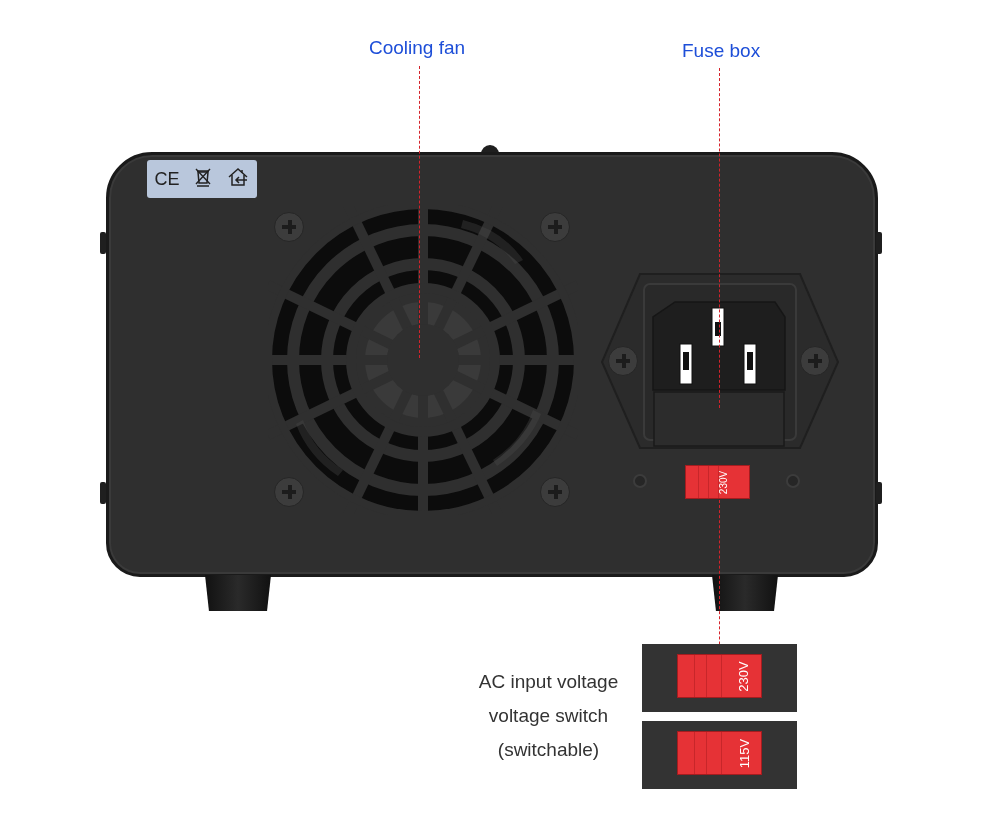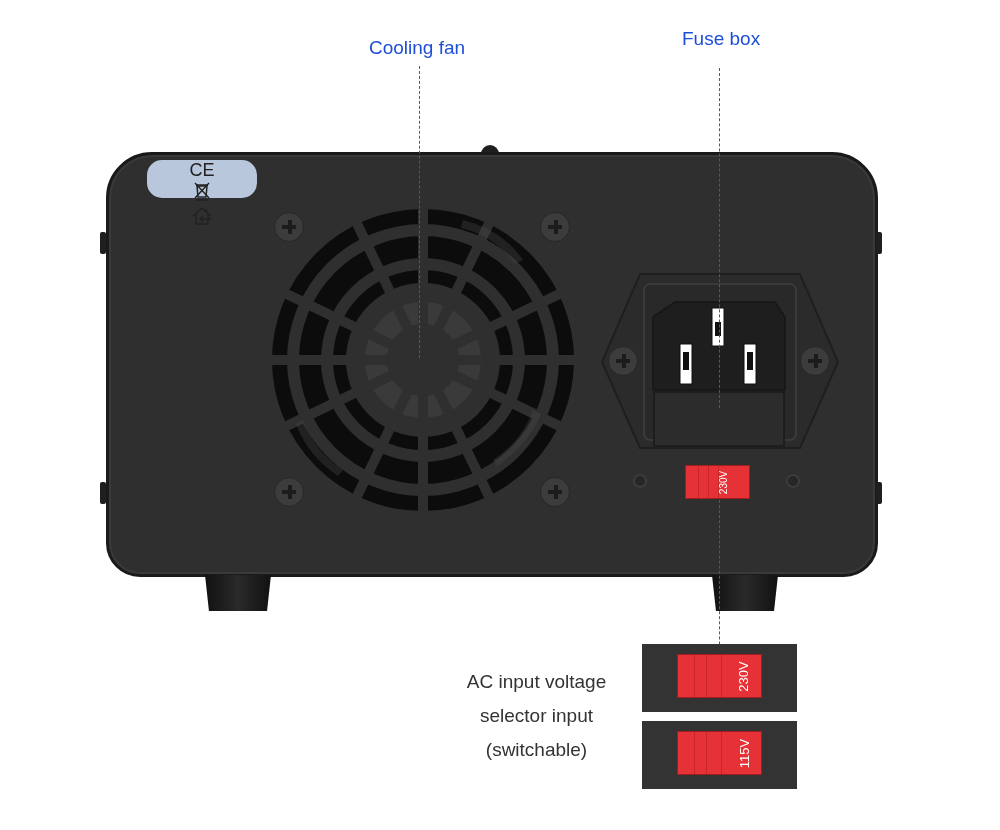--- a/index.html
+++ b/index.html
@@ -8,48 +8,48 @@
   .label { position: absolute; font-size: 19px; color: #1d4ed8; white-space: nowrap; }
   .vline { position: absolute; width: 0; border-left: 1px dashed #d4232b; }
   .device { position: absolute; left: 106px; top: 152px; width: 772px; height: 425px;
             background: #2f2f2f; border: 3px solid #1a1a1a; border-radius: 46px 46px 34px 34px;
             box-sizing: border-box;
             box-shadow: inset 0 0 0 2px #3a3a3a; }
   .knob { position: absolute; left: 481px; top: 145px; width: 18px; height: 9px;
           background: #1f1f1f; border-radius: 9px 9px 0 0; }
   .side-tab { position: absolute; width: 6px; height: 22px; background: #1f1f1f; border-radius: 2px; }
   .cert-label { position: absolute; left: 147px; top: 160px; width: 110px; height: 38px;
-                background: #b9c7dc; border-radius: 15px; display: flex; align-items: center;
-                justify-content: space-around; color: #222; font-size: 18px; flex-direction: column; }
+                background: #b9c7dc; border-radius: 3px; display: flex; align-items: center;
+                justify-content: space-around; color: #222; font-size: 18px; }
   .cert-label span { display: inline-block; }
   .screw { position: absolute; width: 30px; height: 30px; border-radius: 50%;
            background: #3c3c3c; border: 1px solid #262626; box-sizing: border-box; }
   .screw::before, .screw::after { content: ""; position: absolute; background: #1c1c1c; }
   .screw::before { left: 13px; top: 7px; width: 4px; height: 14px; }
   .screw::after { left: 7px; top: 12px; width: 14px; height: 4px; }
   .fan { position: absolute; left: 268px; top: 205px; width: 310px; height: 310px; }
   .inlet-plate { position: absolute; left: 600px; top: 272px; width: 240px; height: 178px; }
   .foot { position: absolute; top: 575px; width: 66px; height: 36px;
           background: linear-gradient(90deg, #111 0%, #2a2a2a 50%, #111 100%);
           clip-path: polygon(0 0, 100% 0, 94% 100%, 6% 100%); }
   .rocker { position: absolute; background: #e63236; border: 1px solid #a51c1f; box-sizing: border-box; }
   .rocker .seg { position: absolute; top: 0; bottom: 0; border-right: 1px solid #c8262a; }
   .rocker .txt { position: absolute; color: #fff; font-size: 10px; transform: rotate(-90deg);
                  transform-origin: center; white-space: nowrap; }
   .panel { position: absolute; background: #333333; }
   .panel .rocker .txt { font-size: 13px; }
-  .side-label { position: absolute; left: 444px; width: 185px; text-align: center; font-size: 19px; color: #333; }
+  .side-label { position: absolute; left: 456px; width: 185px; text-align: center; font-size: 19px; color: #333; }
   .hole { position: absolute; width: 14px; height: 14px; border-radius: 50%; background: #262626;
           border: 2px solid #3c3c3c; box-sizing: border-box; }
 </style>
 </head>
 <body>
 
 <div class="label" style="left:369px; top:37px;">Cooling fan</div>
-<div class="label" style="left:682px; top:28px;text-align:right;">Fuse box</div>
+<div class="label" style="left:682px; top:40px;text-align:right;">Fuse box</div>
 
 <div class="knob"></div>
 <div class="device"></div>
 <div class="side-tab" style="left:100px; top:232px;"></div>
 <div class="side-tab" style="left:100px; top:482px;"></div>
 <div class="side-tab" style="left:876px; top:232px;"></div>
 <div class="side-tab" style="left:876px; top:482px;"></div>
 
 <div class="cert-label">
   <span>CE</span>
@@ -148,21 +148,21 @@
 </div>
 
 <div class="foot" style="left:205px;"></div>
 <div class="foot" style="left:712px;"></div>
 
 <div class="vline" style="left:419px; top:66px; height:292px;"></div>
 <div class="vline" style="left:719px; top:68px; height:340px;"></div>
 <div class="vline" style="left:719px; top:500px; height:190px;"></div>
 
 <div class="side-label" style="top:671px;">AC input voltage</div>
-<div class="side-label" style="top:705px;">selector input</div>
+<div class="side-label" style="top:705px;">voltage switch</div>
 <div class="side-label" style="top:739px;">(switchable)</div>
 
 <div class="panel" style="left:642px; top:644px; width:155px; height:68px;">
   <div class="rocker" style="left:35px; top:10px; width:85px; height:44px;">
     <div class="seg" style="left:0; width:16px;"></div>
     <div class="seg" style="left:16px; width:12px;"></div>
     <div class="seg" style="left:28px; width:15px;"></div>
     <div class="txt" style="left:50px; top:14px;">230V</div>
   </div>
 </div>

